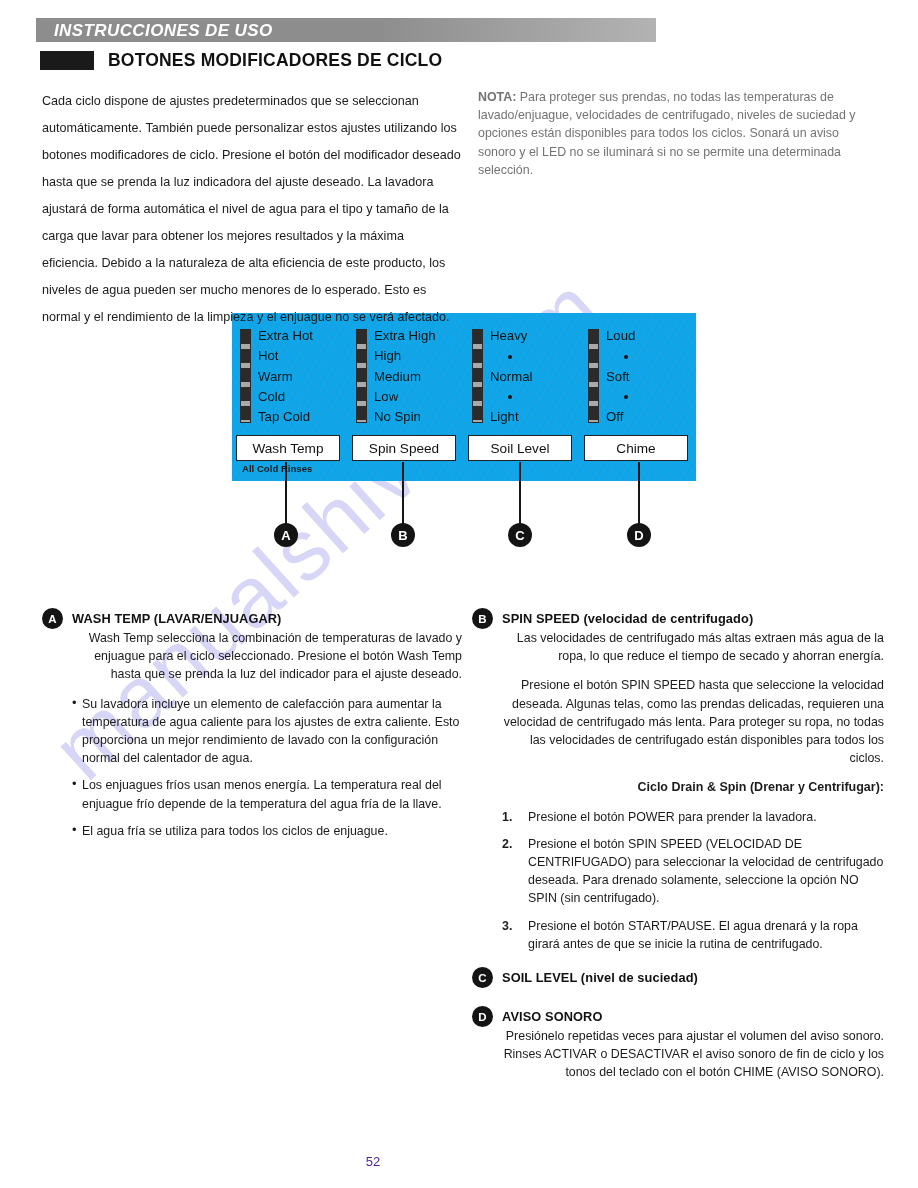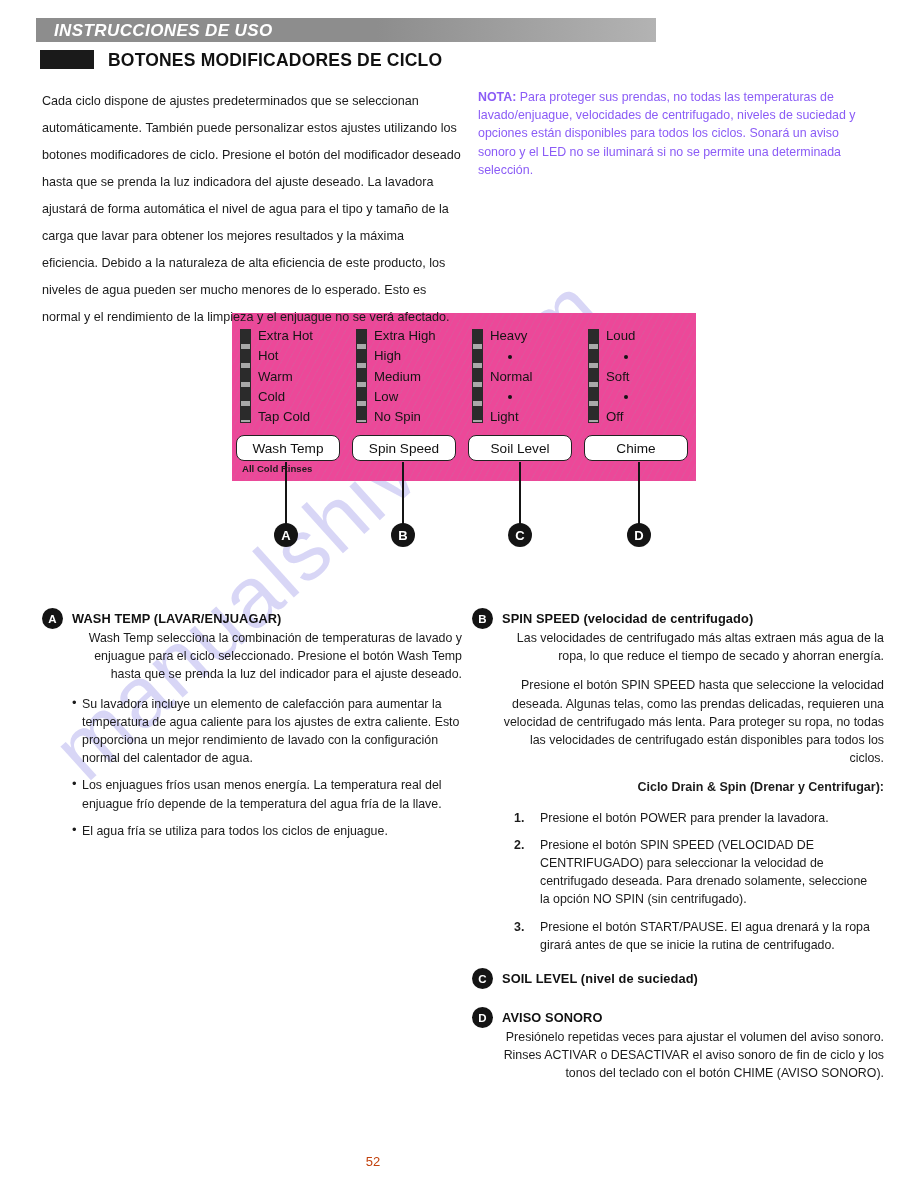--- a/index.html
+++ b/index.html
@@ -56,20 +56,21 @@
     font-style: italic;
     color: #ffffff;
     letter-spacing: 0.4px;
   }
 
   .heading-row {
     position: absolute;
     left: 40px;
     top: 50px;
     display: flex;
+    align-items: center;
     gap: 14px;
     z-index: 10;
   }
   .heading-swatch {
     width: 54px;
     height: 19px;
     background: #1a1a1a;
   }
   .heading-title {
     font-size: 17.5px;
@@ -89,33 +90,33 @@
     color: #1b1b1b;
     z-index: 10;
   }
   .intro-right {
     position: absolute;
     left: 478px;
     top: 88px;
     width: 400px;
     font-size: 12.4px;
     line-height: 18.2px;
-    color: #8b5cf6;
+    color: #737373;
     z-index: 10;
   }
   .intro-right b { font-weight: bold; }
 
   
   .panel {
     position: absolute;
     left: 232px;
     top: 313px;
     width: 464px;
     height: 168px;
-    background: #ec4899;
+    background: #0ea5e9;
     z-index: 8;
   }
   .panel-texture {
     position: absolute;
     left: 0; top: 0; right: 0; bottom: 0;
     background-image:
       repeating-linear-gradient(118deg, rgba(150,150,165,0.13) 0px, rgba(150,150,165,0.13) 1px, rgba(255,255,255,0) 1px, rgba(255,255,255,0) 6px);
     pointer-events: none;
   }
   .panel-groups {
@@ -170,21 +171,21 @@
     margin-left: 18px;
     vertical-align: middle;
   }
   .btn-box {
     position: absolute;
     top: 122px;
     left: 4px;
     width: 104px;
     height: 26px;
     border: 1.3px solid #222;
-    border-radius: 8px;
+    border-radius: 0;
     background: #fff;
     display: flex;
     align-items: center;
     justify-content: center;
     font-size: 13.6px;
     color: #111;
     box-sizing: border-box;
   }
   .btn-sub {
     position: absolute;
@@ -291,21 +292,21 @@
     font-size: 13px;
   }
   .sub-head {
     font-weight: bold;
     font-size: 12.5px;
     margin: 0 0 9px 0;
   }
   ol.steps {
     list-style: none;
     counter-reset: st;
-    margin: 12px;
+    margin: 0;
     padding: 0;
   }
   ol.steps li {
     counter-increment: st;
     position: relative;
     padding-left: 26px;
     margin-bottom: 9px;
     font-size: 12.4px;
     line-height: 18.2px;
   }
@@ -317,21 +318,21 @@
     font-weight: bold;
   }
 
   .page-number {
     position: absolute;
     left: 0;
     top: 1154px;
     width: 746px;
     text-align: center;
     font-size: 13px;
-    color: #c2410c;
+    color: #4c1d95;
     z-index: 10;
   }
 </style>
 </head>
 <body>
 
 <div class="watermark">
   <div class="wm-text wm-1">manualshive.com</div>
 </div>
 

